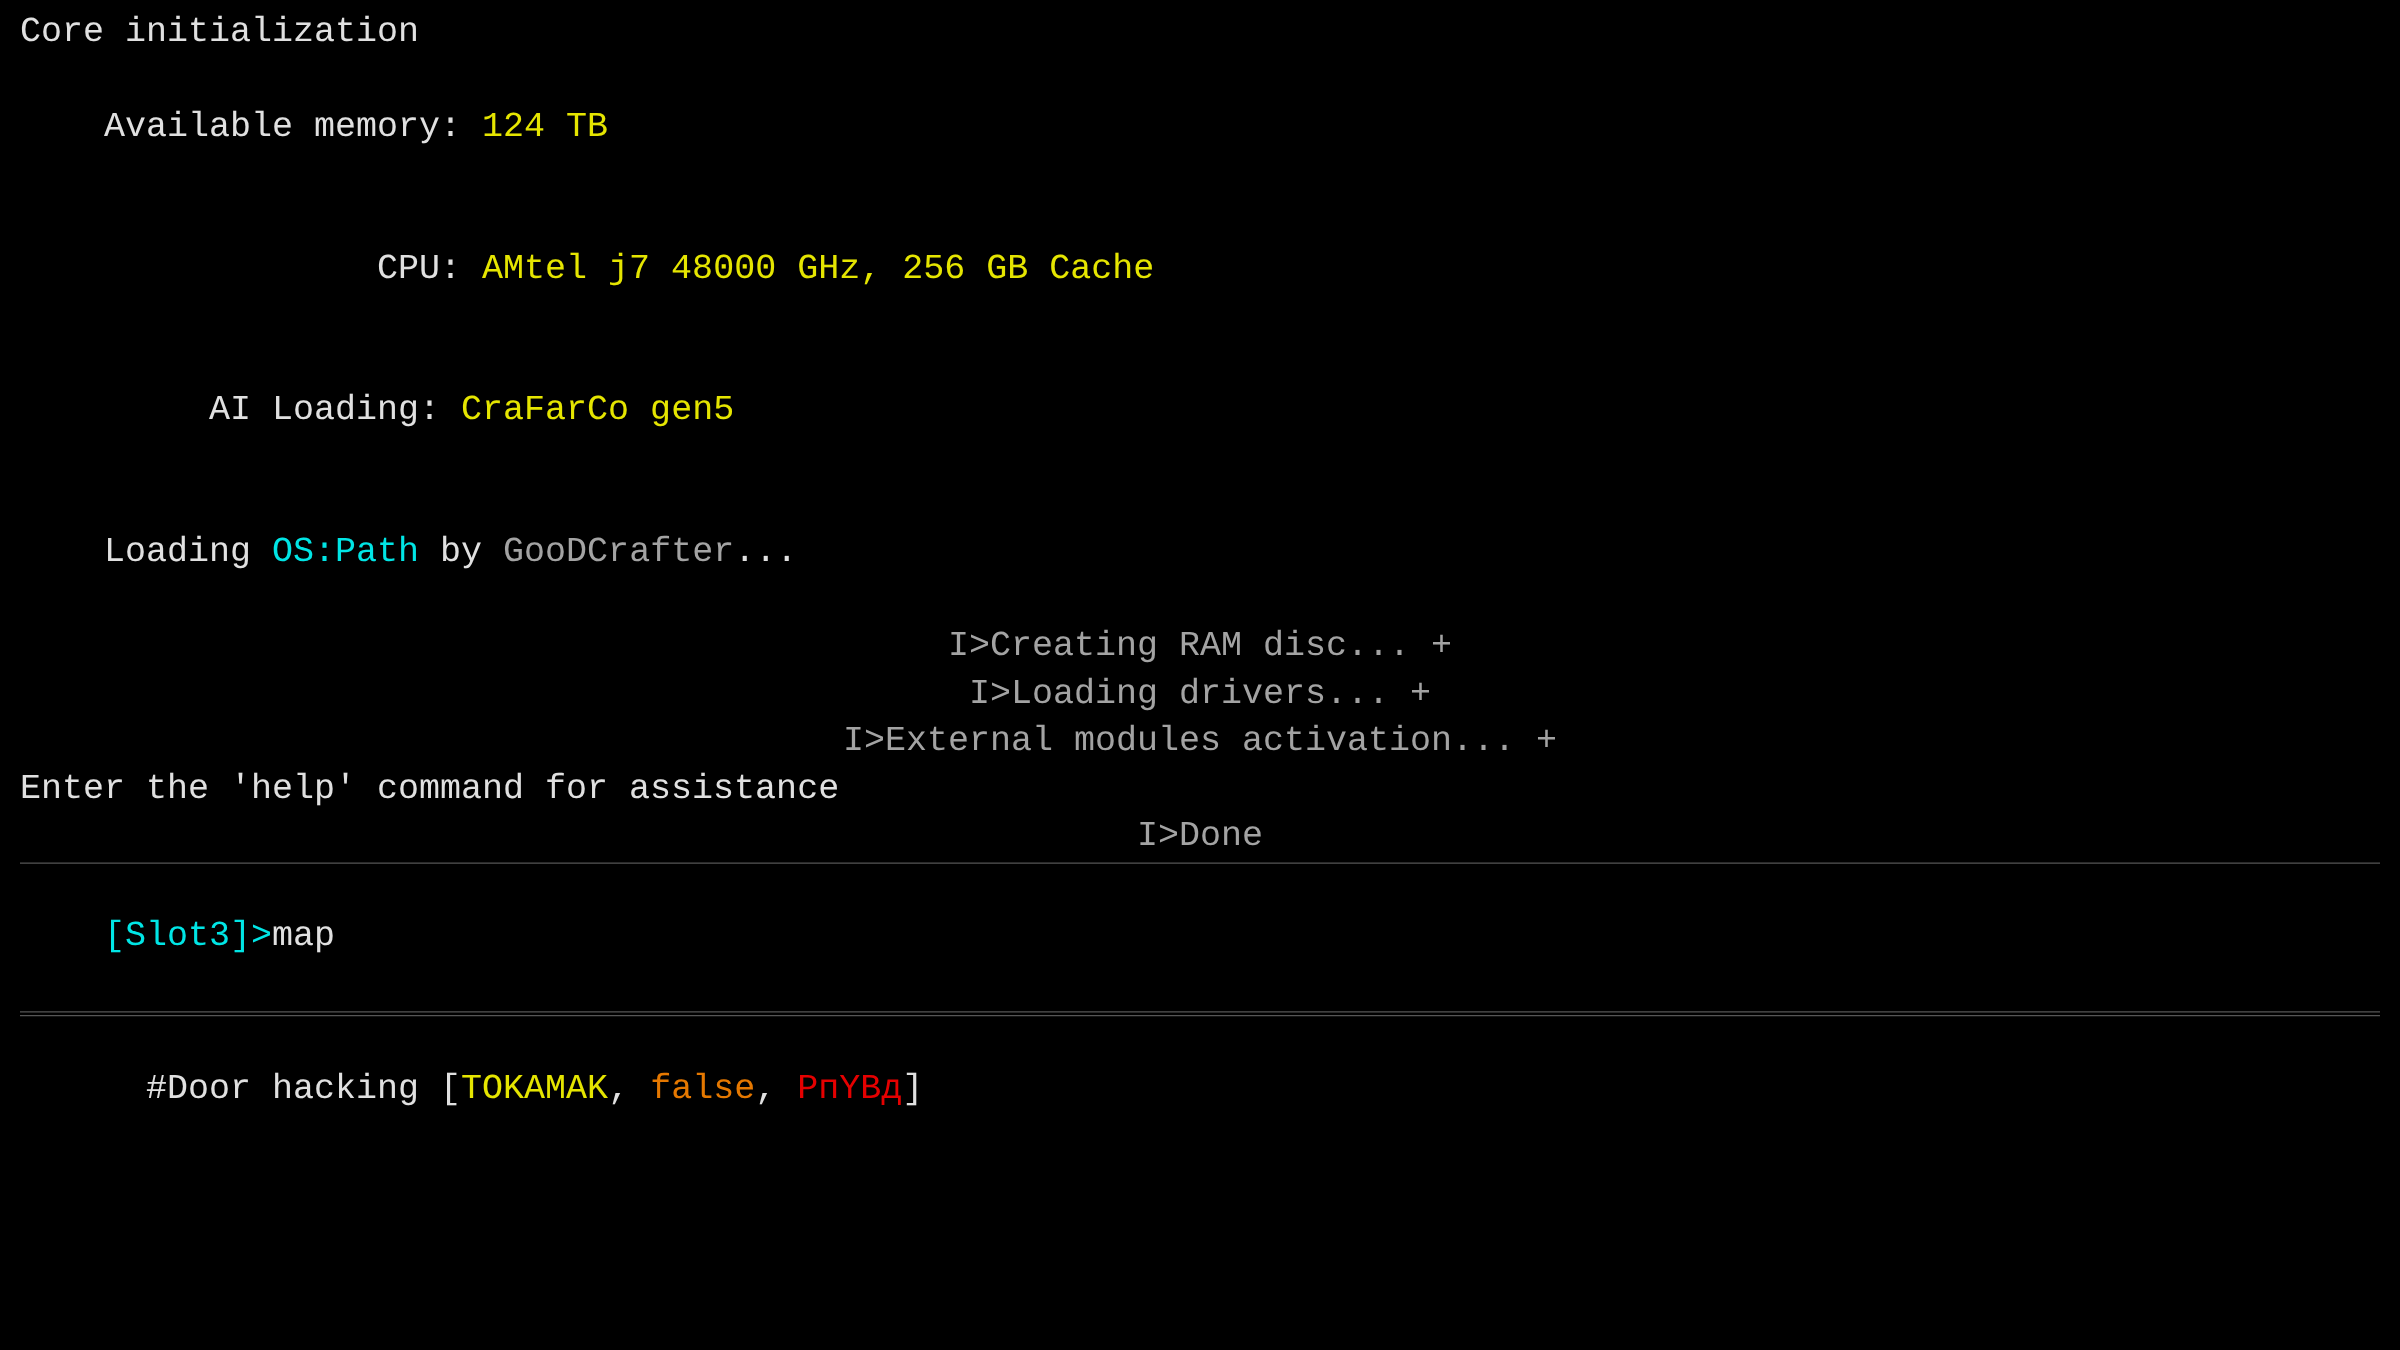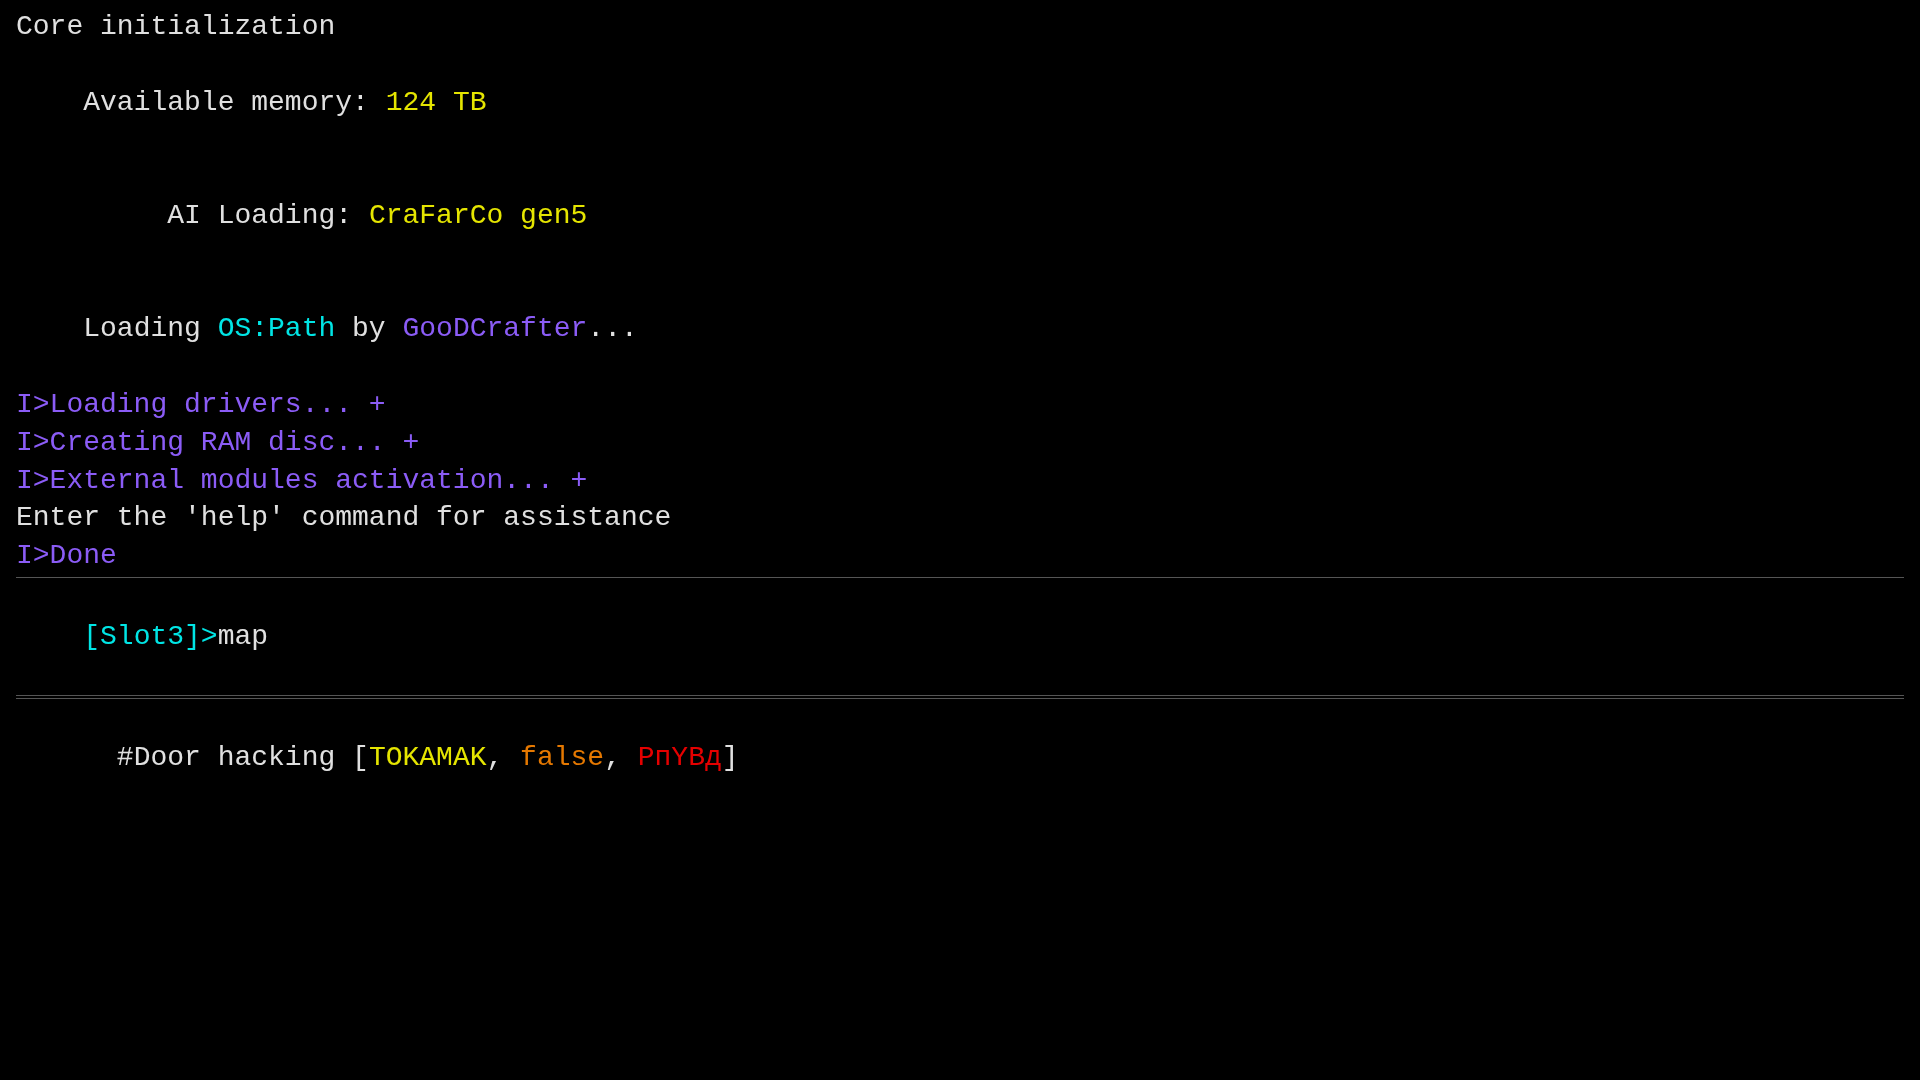--- a/index.html
+++ b/index.html
@@ -21,21 +21,21 @@
     }
 
     .line {
       display: block;
       white-space: pre;
     }
 
     .white { color: #e0e0e0; }
     .cyan { color: #00e5e5; }
     .yellow { color: #e5e500; }
-    .green { color: #8b5cf6; }
+    .green { color: #a3a3a3; text-align: center; }
     .red { color: #e50000; margin-top: 12px; }
     .orange { color: #e57800; }
 
     .divider {
       display: block;
       border: none;
       border-top: 1px solid #555555;
       margin: 2px 0;
       width: 100%;
     }
@@ -57,32 +57,35 @@
 <body>
 
 <div class="terminal">
 
   <span class="line white">Core initialization</span>
 
   <span class="line">
     <span class="white">Available memory: </span><span class="yellow">124 TB</span>
   </span>
 
+  <span class="line">
+    <span class="white">             CPU: </span><span class="yellow">AMtel j7 48000 GHz, 256 GB Cache</span>
+  </span>
 
   <span class="line">
     <span class="white">     AI Loading: </span><span class="yellow">CraFarCo gen5</span>
   </span>
 
   <span class="line">
     <span class="white">Loading </span><span class="cyan">OS:Path</span><span class="white"> by </span><span class="green">GooDCrafter</span><span class="white">...</span>
   </span>
 
+  <span class="line green">I&gt;Creating RAM disc... +</span>
+
   <span class="line green">I&gt;Loading drivers... +</span>
-
-  <span class="line green">I&gt;Creating RAM disc... +</span>
 
   <span class="line green">I&gt;External modules activation... +</span>
 
   <span class="line white">Enter the 'help' command for assistance</span>
 
   <span class="line green">I&gt;Done</span>
 
   <hr class="divider">
 
   <span class="prompt-line">

